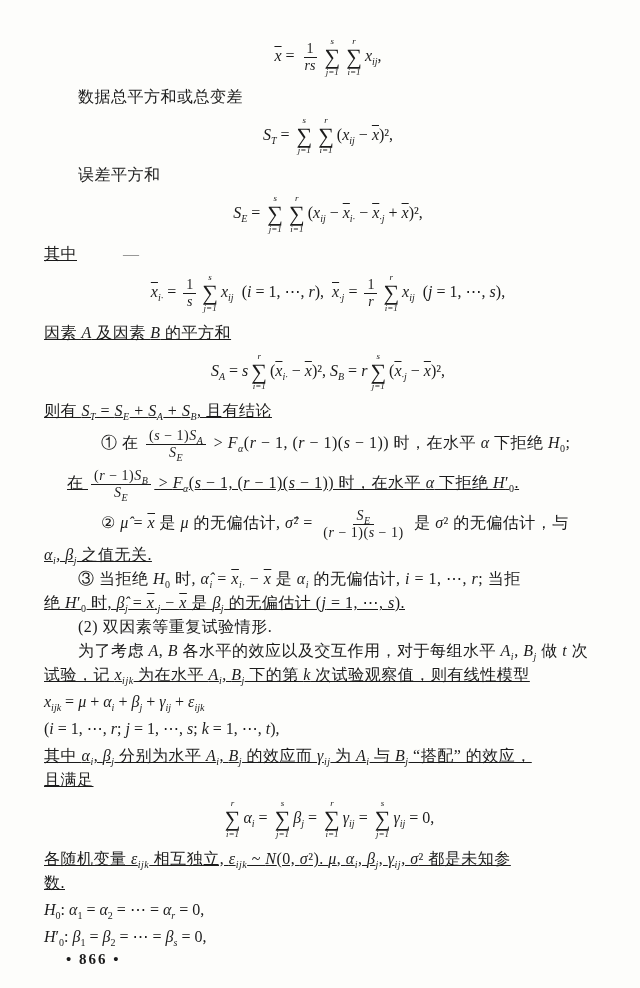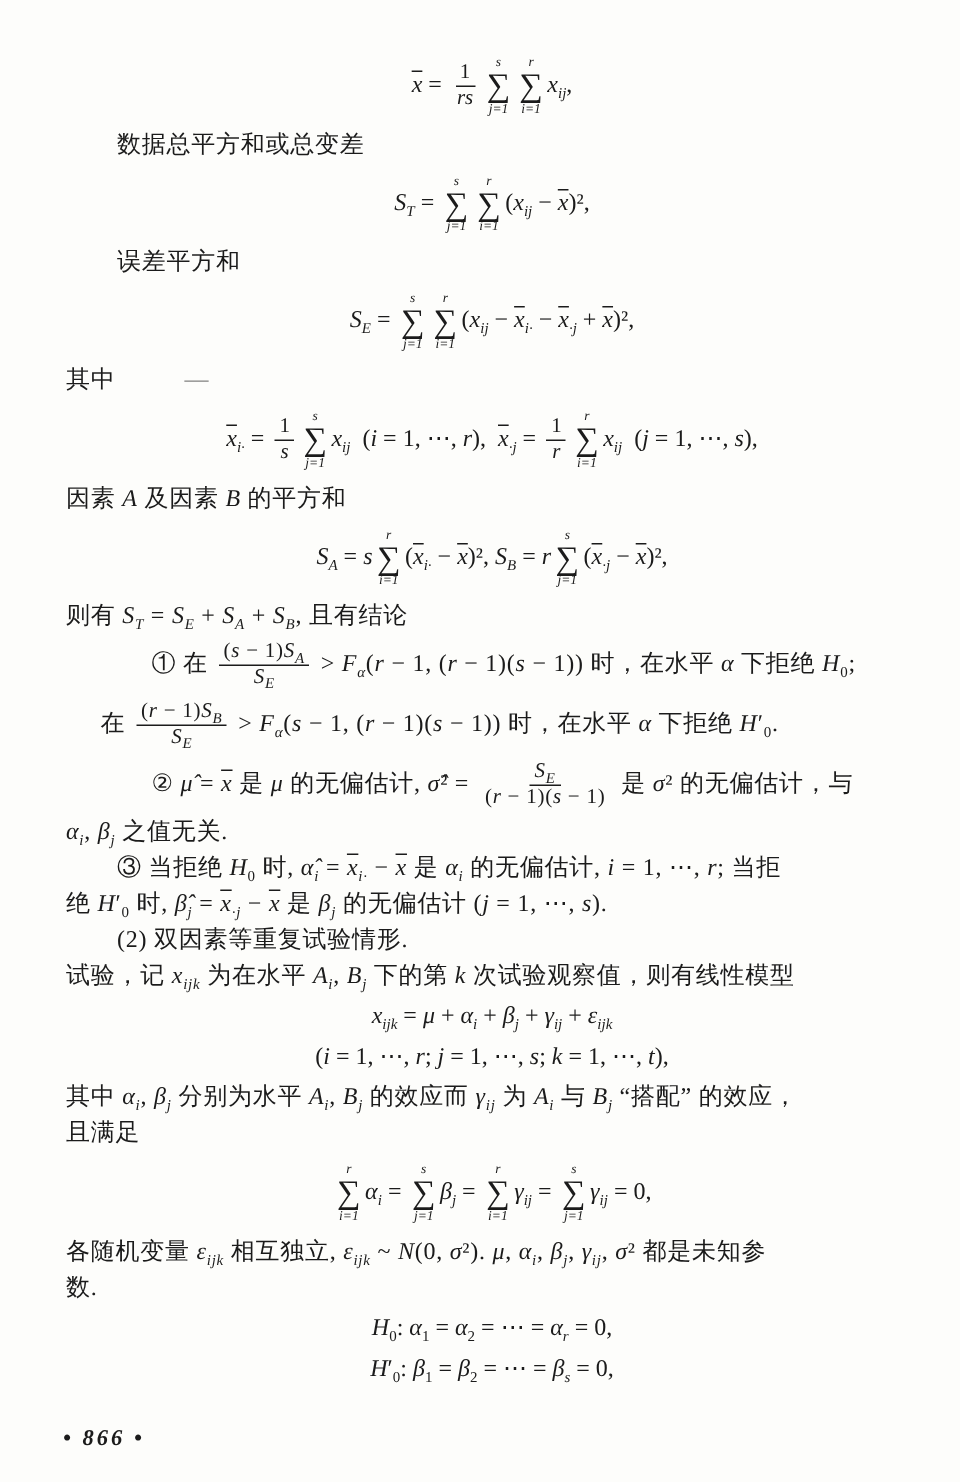--- a/index.html
+++ b/index.html
@@ -7,41 +7,41 @@
     position:relative;
     width:640px;height:988px;
     background:#fdfdfb;
     overflow:hidden;
     box-sizing:border-box;
     padding:30px 28px 0 44px;
     color:#1b1b1b;
     font-family:"Liberation Serif","DejaVu Serif",serif;
   }
   .line{font-size:16px;line-height:24px;letter-spacing:0.5px;}
-  .t  {padding-left:0;}
+  .t  {padding-left:0;text-decoration:underline;}
   .ti {padding-left:34px;}
   .f  {text-align:center;margin:7px 0;letter-spacing:0;}
-  .ftight{text-align:center;margin:3px 0;letter-spacing:0;}
+  .ftight{text-align:left;margin:3px 0;letter-spacing:0;}
   .tall{line-height:40px;margin-left:23px;}
   i{font-family:"Liberation Serif","DejaVu Serif",serif;}
   sub{font-size:10px;line-height:0;}
   .bar{text-decoration:overline;font-style:italic;}
   
   .sum{display:inline-flex;flex-direction:column;align-items:center;
        vertical-align:middle;line-height:1;margin:0 3px;font-style:normal;}
   .sum .lim{font-size:9px;font-style:italic;line-height:1.1;letter-spacing:0;}
   .sum .sg{font-size:22px;line-height:0.95;font-style:normal;}
   
   .frac{display:inline-flex;flex-direction:column;align-items:center;
         vertical-align:middle;line-height:1.15;margin:0 3px;font-size:14px;}
   .frac .num{border-bottom:1px solid #1b1b1b;padding:0 3px;}
   .frac .den{padding:0 3px;}
   .artifact{display:inline-block;margin-left:46px;color:#444;transform:scaleY(.7);}
-  .footer{position:absolute;left:42px;bottom:20px;font-size:15px;
-          font-weight:bold;letter-spacing:2px;font-style:italic;}
+  .footer{position:absolute;left:66px;bottom:20px;font-size:15px;
+          font-weight:bold;letter-spacing:2px;}
 </style>
 </head>
 <body>
 
 <div class="page">
   <div class="line f"><i class="bar">x</i> = <span class="frac">
         <span class="num">1</span>
         <span class="den"><i>rs</i></span>
       </span><span class="sum">
         <span class="lim">s</span>
@@ -108,20 +108,21 @@
         <span class="den"><i>S<sub>E</sub></i></span>
       </span> &gt; <i>F<sub>α</sub></i>(<i>s</i> − 1, (<i>r</i> − 1)(<i>s</i> − 1)) 时，在水平 <i>α</i> 下拒绝 <i>H</i>′<sub>0</sub>.</div>
   <div class="line ti tall">② <i>μ̂</i> = <i class="bar">x</i> 是 <i>μ</i> 的无偏估计, <i>σ̂</i>² = <span class="frac">
         <span class="num"><i>S<sub>E</sub></i></span>
         <span class="den">(<i>r</i> − 1)(<i>s</i> − 1)</span>
       </span> 是 <i>σ</i>² 的无偏估计，与</div>
   <div class="line t"><i>α<sub>i</sub></i>, <i>β<sub>j</sub></i> 之值无关.</div>
   <div class="line ti">③ 当拒绝 <i>H</i><sub>0</sub> 时, <i>α̂<sub>i</sub></i> = <i><span class="bar">x</span><sub>i·</sub></i> − <i class="bar">x</i> 是 <i>α<sub>i</sub></i> 的无偏估计, <i>i</i> = 1, ⋯, <i>r</i>; 当拒</div>
   <div class="line t">绝 <i>H</i>′<sub>0</sub> 时, <i>β̂<sub>j</sub></i> = <i><span class="bar">x</span><sub>·j</sub></i> − <i class="bar">x</i> 是 <i>β<sub>j</sub></i> 的无偏估计 (<i>j</i> = 1, ⋯, <i>s</i>).</div>
   <div class="line ti">(2) 双因素等重复试验情形.</div>
+  <div class="line ti">为了考虑 <i>A</i>, <i>B</i> 各水平的效应以及交互作用，对于每组水平 <i>A<sub>i</sub></i>, <i>B<sub>j</sub></i> 做 <i>t</i> 次</div>
   <div class="line t">试验，记 <i>x<sub>ijk</sub></i> 为在水平 <i>A<sub>i</sub></i>, <i>B<sub>j</sub></i> 下的第 <i>k</i> 次试验观察值，则有线性模型</div>
   <div class="line ftight"><i>x<sub>ijk</sub></i> = <i>μ</i> + <i>α<sub>i</sub></i> + <i>β<sub>j</sub></i> + <i>γ<sub>ij</sub></i> + <i>ε<sub>ijk</sub></i></div>
   <div class="line ftight">(<i>i</i> = 1, ⋯, <i>r</i>; <i>j</i> = 1, ⋯, <i>s</i>; <i>k</i> = 1, ⋯, <i>t</i>),</div>
   <div class="line t">其中 <i>α<sub>i</sub></i>, <i>β<sub>j</sub></i> 分别为水平 <i>A<sub>i</sub></i>, <i>B<sub>j</sub></i> 的效应而 <i>γ<sub>ij</sub></i> 为 <i>A<sub>i</sub></i> 与 <i>B<sub>j</sub></i> “搭配” 的效应，</div>
   <div class="line t">且满足</div>
   <div class="line f"><span class="sum">
         <span class="lim">r</span>
         <span class="sg">∑</span>
         <span class="lim">i=1</span>
       </span><i>α<sub>i</sub></i> = <span class="sum">

